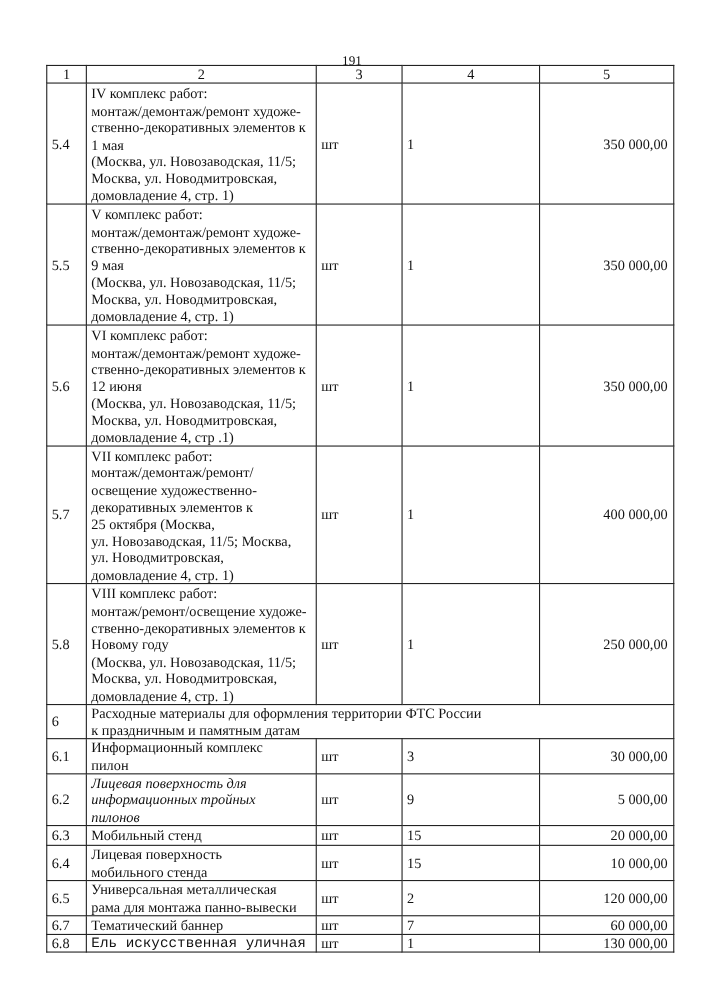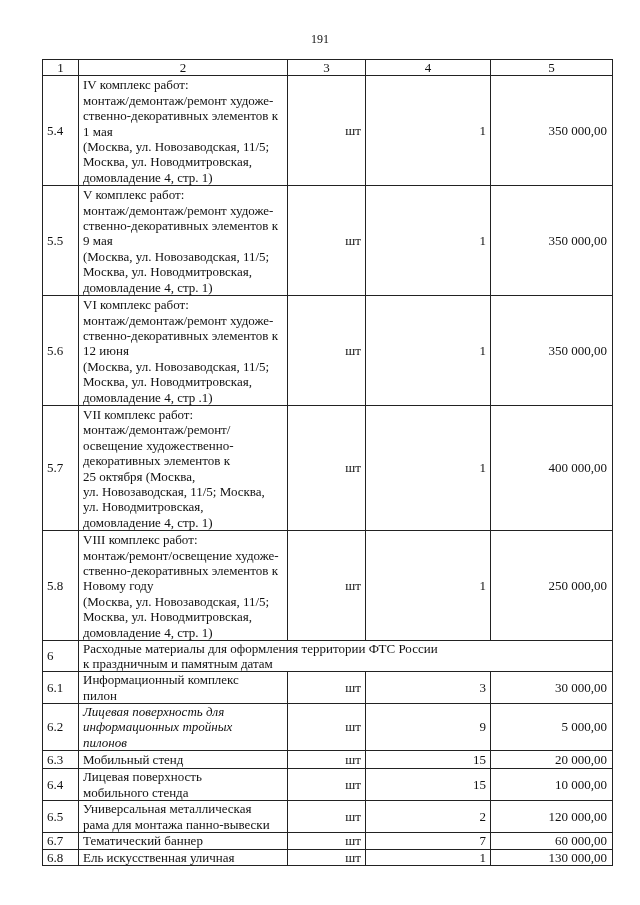--- a/index.html
+++ b/index.html
@@ -2,33 +2,33 @@
 <html><head>
 <meta charset="utf-8">
 <style>
   html, body { margin: 0; padding: 0; background: #ffffff; }
   body {
     width: 640px; height: 905px; position: relative; overflow: hidden;
     font-family: "Liberation Serif", serif; color: #111;
     font-size: 13px;
   }
   .page-num {
-    position: absolute; left: 0; width: 640px; top: 32px;
+    position: absolute; left: 0; width: 640px; top: 48px;
     text-align: center; font-size: 12px;
   }
   table.doc {
     position: absolute; left: 42px; top: 59px; width: 570px;
     border-collapse: collapse; table-layout: fixed;
   }
   table.doc td {
     border: 1px solid #222; padding: 0 4px; vertical-align: middle;
     line-height: 15.4px; font-size: 13px;
   }
   .c-num { text-align: left; padding-left: 4px !important; margin-left: 16px; }
-  .c-center { text-align: right; }
+  .c-center { text-align: left; }
   .c-right { text-align: right; padding-right: 5px !important; }
   .hdr td { text-align: center; height: 13px; line-height: 13px; }
   .r5 td { height: 106px; }
   .r5 td.desc { vertical-align: top; padding-top: 1px; }
   .sect td { height: 30px; }
   .sect .sect-title { line-height: 15px; }
   .r2line td { height: 31px; }
   .r3line td { height: 46px; }
   .r1line td { height: 17px; line-height: 15px; }
   .rsmall td { height: 13px; line-height: 12px; font-size: 12.5px; }
@@ -192,21 +192,21 @@
         <td class="c-num">6.7</td>
         <td class="desc" style="vertical-align: middle;">
           <span class="desc-line">Тематический баннер</span>
         </td>
         <td class="c-center">шт</td>
         <td class="c-center">7</td>
         <td class="c-right">60 000,00</td>
       </tr>
       <tr class="rsmall">
         <td class="c-num">6.8</td>
-        <td class="desc" style="vertical-align: middle;">
+        <td class="desc" style="vertical-align: middle; font-family: Liberation Mono, monospace;">
           <span class="desc-line">Ель искусственная уличная</span>
         </td>
         <td class="c-center">шт</td>
         <td class="c-center">1</td>
         <td class="c-right">130 000,00</td>
       </tr>
     </tbody>
 </table>
 
 </body></html>

